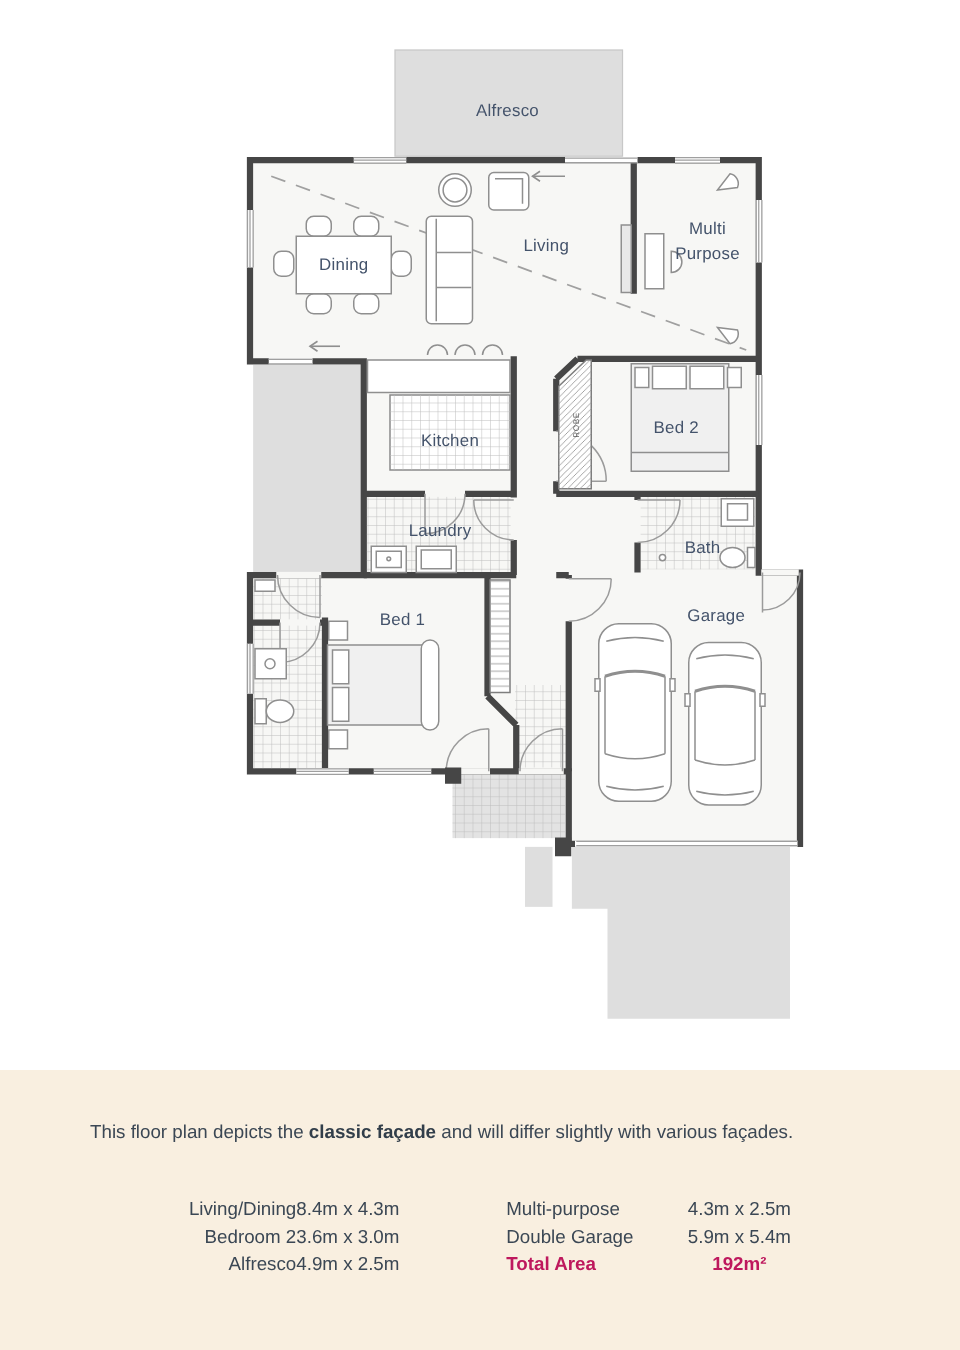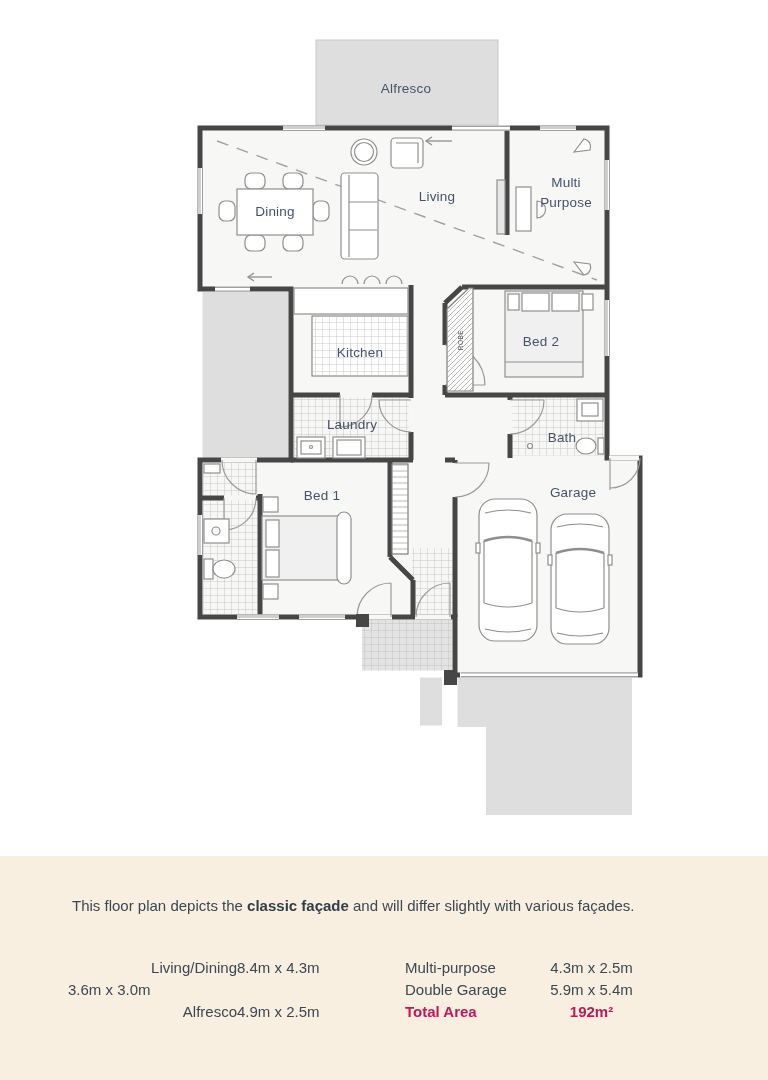--- a/index.html
+++ b/index.html
@@ -296,20 +296,21 @@
 
 <div class="footer">
   <p class="disclaimer"><span>This floor plan depicts the </span><strong>classic façade</strong><span> and will differ slightly with various façades.</span></p>
 
   <div class="dim-col left">
     <div class="dim-row">
       <span class="dim-label">Living/Dining</span>
       <span class="dim-value">8.4m x 4.3m</span>
     </div>
     <div class="dim-row">
+      <span class="dim-label">Bedroom 2</span>
       <span class="dim-value">3.6m x 3.0m</span>
     </div>
     <div class="dim-row">
       <span class="dim-label">Alfresco</span>
       <span class="dim-value">4.9m x 2.5m</span>
     </div>
   </div>
 
   <div class="dim-col right">
     <div class="dim-row">

